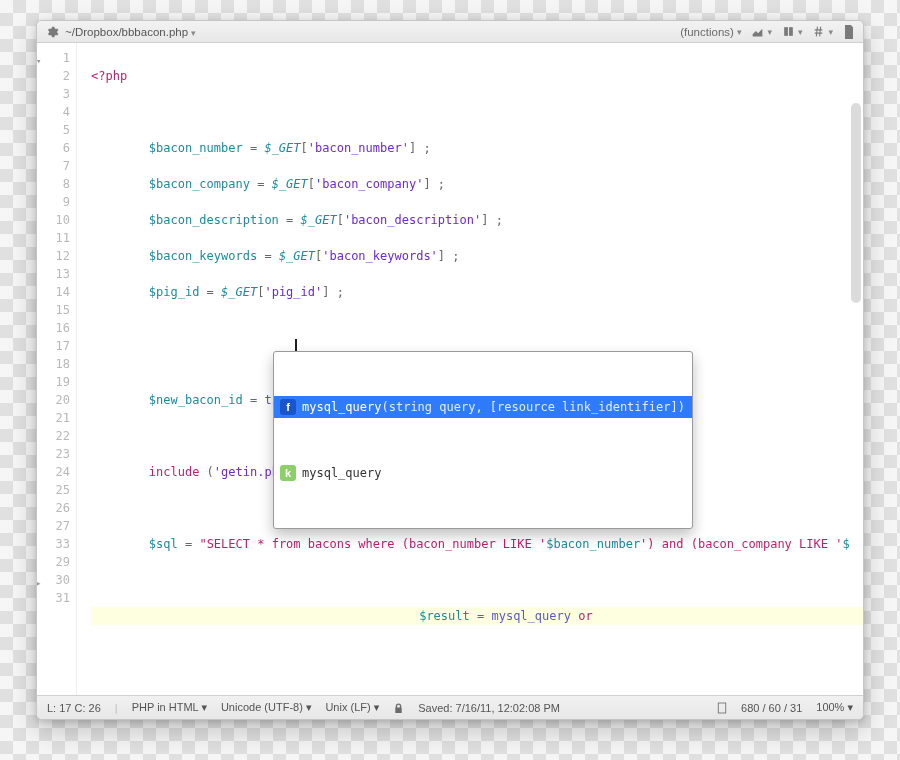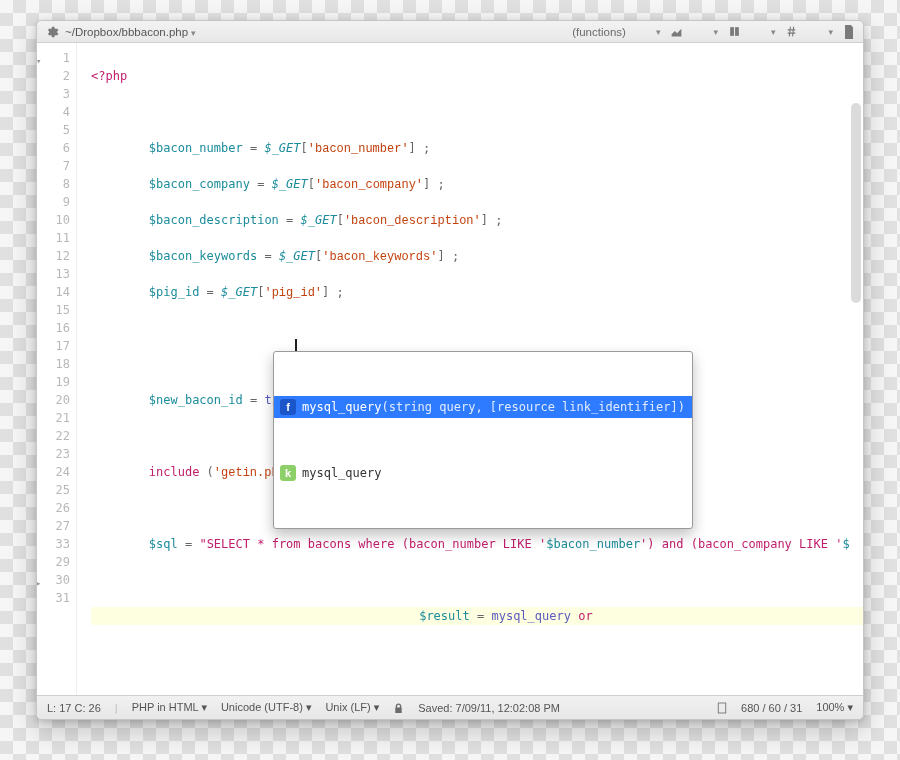--- a/index.html
+++ b/index.html
@@ -48,21 +48,21 @@
     height: 22px;
     background: linear-gradient(#f2f2f2,#e8e8e8);
     border-bottom: 1px solid #d0d0d0;
     display: flex; align-items: center;
     font-size: 11.5px; color: #555;
     padding: 0 8px;
   }
   .toolbar .gear { width:14px; height:14px; margin-right:6px; color:#7a7a7a; }
   .toolbar .dropdown-caret { font-size: 9px; margin-left: 3px; color:#888; }
   .toolbar .spacer { flex: 1; }
-  .toolbar .btn { margin-left: 10px; color:#6b6b6b; display:flex; align-items:center; cursor:default;gap:27px; }
+  .toolbar .btn { margin-left: 10px; color:#6b6b6b; display:flex; align-items:center; cursor:default; }
   .toolbar svg { display:block; }
 
   
   .editor { flex: 1; display: flex; background:#fff; position:relative; overflow:hidden; }
   .gutter {
     width: 40px; background:#fff; border-right:1px solid #eee;
     color:#b8b8b8; font: 12px/18px Menlo, Consolas, monospace;
     text-align: right; padding: 6px 6px 0 0;
   }
   .gutter div { height: 18px; }
@@ -73,21 +73,21 @@
     color:#333; padding: 6px 0 0 14px; white-space: pre; position: relative;
   }
   .code .row { height:18px; }
   .hl { background:#feffe0; display:block; height:18px;text-align:center; }
 
   
   .pp  { color:#c11d6c; } 
   .kw  { color:#c11d6c; }
   .var { color:#1b8c9b; } 
   .gl  { color:#1b8c9b; font-style: italic; text-align: right; }
-  .str { color:#c2410c;font-family:Liberation Mono, monospace; } 
+  .str { color:#6d28d9; } 
   .sql { color:#c11d6c; } 
   .fn  { color:#5b5bbf; } 
   .br  { color:#666; }
   .op  { color:#666; }
 
   
   .ac {
     position:absolute; left: 196px; top: 308px; width: 420px;
     border: 1px solid #9a9a9a; background:#fff;
     box-shadow: 0 6px 14px rgba(0,0,0,0.25);
@@ -253,21 +253,21 @@
 
   <div class="status">
     <span>L: 17 C: 26</span>
     <span class="sep">|</span>
     <span><span>PHP in HTML</span> <span class="dropdown-caret">▾</span></span>
     <span><span>Unicode (UTF-8)</span> <span class="dropdown-caret">▾</span></span>
     <span><span>Unix (LF)</span> <span class="dropdown-caret">▾</span></span>
     <span><svg width="11" height="11" viewBox="0 0 24 24" fill="#6b6b6b">
           <path d="M6 10V7a6 6 0 0 1 12 0v3h1v12H5V10h1zm3 0h6V7a3 3 0 0 0-6 0v3z"></path>
         </svg></span>
-    <span>Saved: 7/09/11, 12:02:08 PM</span>
+    <span>Saved: 7/16/11, 12:02:08 PM</span>
     <div class="spacer"></div>
     <span><svg width="10" height="12" viewBox="0 0 24 28" fill="none" stroke="#6b6b6b" stroke-width="2">
           <rect x="3" y="2" width="18" height="24"></rect>
         </svg></span>
     <span>680 / 60 / 31</span>
     <span><span>100%</span> <span class="dropdown-caret">▾</span></span>
   </div>
 
 </div>
 

